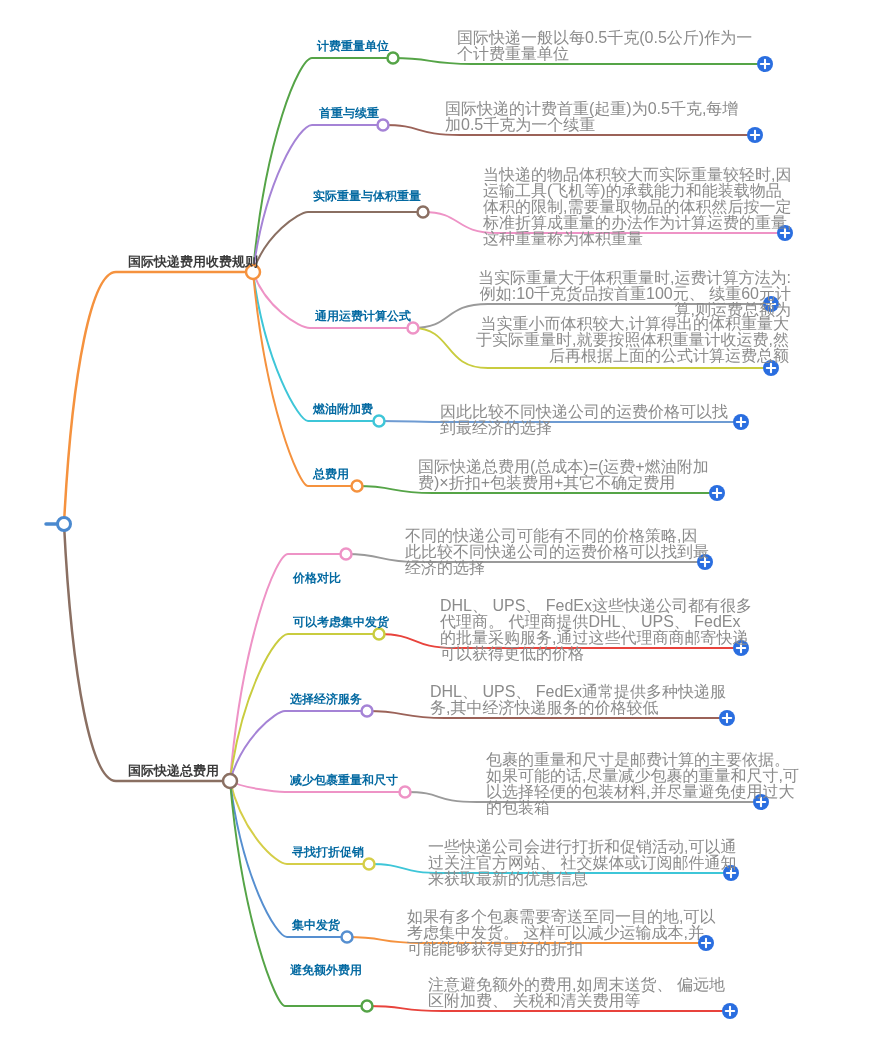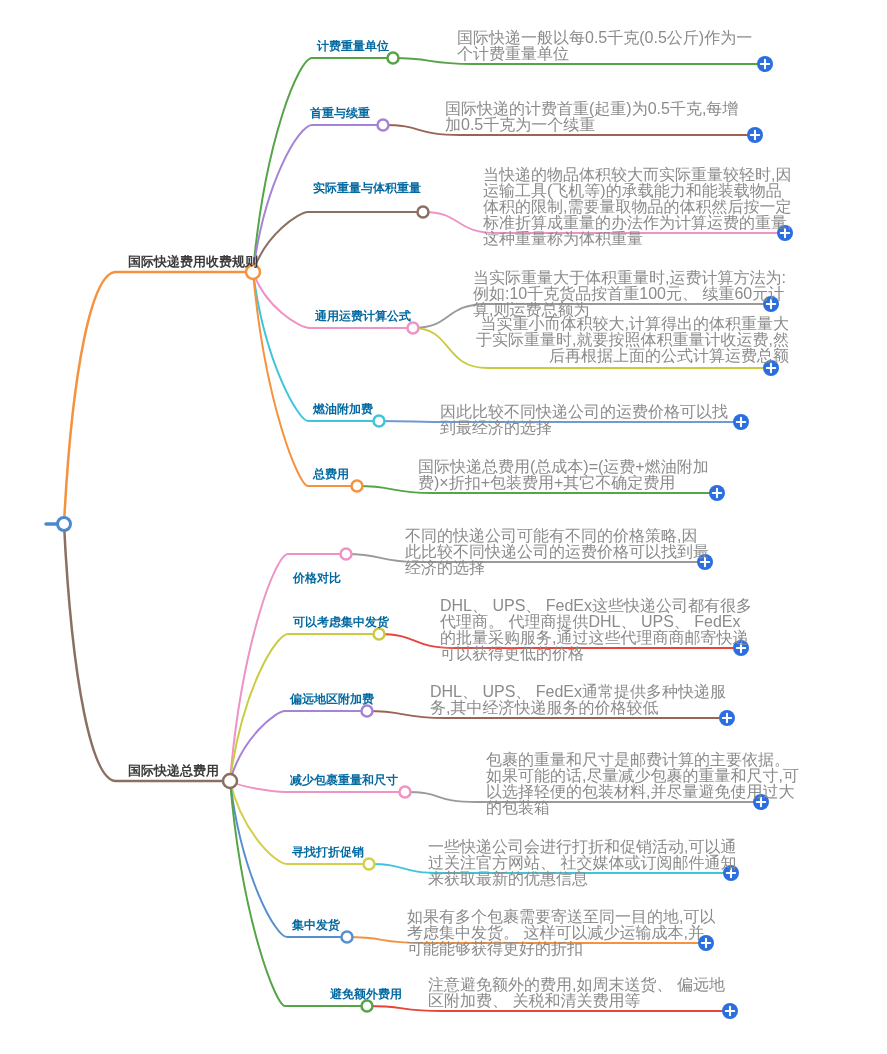--- a/index.html
+++ b/index.html
@@ -116,40 +116,40 @@
       <circle cx="369" cy="864" r="5.5" fill="#ffffff" stroke="#d5ce48" stroke-width="2.5"></circle>
       <circle cx="347" cy="937" r="5.5" fill="#ffffff" stroke="#568fd0" stroke-width="2.5"></circle>
       <circle cx="367" cy="1006" r="5.5" fill="#ffffff" stroke="#55a447" stroke-width="2.5"></circle>
       <circle cx="230" cy="781" r="7" fill="#ffffff" stroke="#8a6f62" stroke-width="2.5"></circle>
       <circle cx="64" cy="524" r="6.5" fill="#ffffff" stroke="#4a89cf" stroke-width="3"></circle>
     </svg>
   <div id="labels">
       <div class="leaf-desc lbl" style="left: 457px; width: 298px; top: 30px;">国际快递一般以每0.5千克(0.5公斤)作为一个计费重量单位</div>
       <div class="topic-label lbl" style="left: 317px; top: 38px;">计费重量单位</div>
       <div class="leaf-desc lbl" style="left: 445px; width: 300px; top: 101px;">国际快递的计费首重(起重)为0.5千克,每增加0.5千克为一个续重</div>
-      <div class="topic-label lbl" style="left: 310px; top: 105px;">首重与续重</div>
+      <div class="topic-label lbl" style="left: 319px; top: 105px;">首重与续重</div>
       <div class="leaf-desc lbl" style="left: 483px; width: 312px; top: 167px;">当快递的物品体积较大而实际重量较轻时,因运输工具(飞机等)的承载能力和能装载物品体积的限制,需要量取物品的体积然后按一定标准折算成重量的办法作为计算运费的重量,这种重量称为体积重量</div>
-      <div class="topic-label lbl" style="left: 313px; top: 180px;">实际重量与体积重量</div>
-      <div class="leaf-desc lbl" style="left: 473px; width: 318px; top: 270px;">当实际重量大于体积重量时,运费计算方法为: 例如:10千克货品按首重100元、 续重60元计算,则运费总额为</div>
+      <div class="topic-label lbl" style="left: 313px; top: 188px;">实际重量与体积重量</div>
+      <div class="leaf-desc lbl" style="left: 473px; width: 318px; top: 270px; text-align: right;">当实际重量大于体积重量时,运费计算方法为: 例如:10千克货品按首重100元、 续重60元计算,则运费总额为</div>
       <div class="leaf-desc lbl" style="left: 473px; width: 316px; top: 316px; text-align: right;">当实重小而体积较大,计算得出的体积重量大于实际重量时,就要按照体积重量计收运费,然后再根据上面的公式计算运费总额</div>
       <div class="topic-label lbl" style="left: 315px; top: 308px;">通用运费计算公式</div>
       <div class="leaf-desc lbl" style="left: 440px; width: 302px; top: 404px;">因此比较不同快递公司的运费价格可以找到最经济的选择</div>
       <div class="topic-label lbl" style="left: 313px; top: 401px;">燃油附加费</div>
       <div class="leaf-desc lbl" style="left: 418px; width: 316px; top: 459px;">国际快递总费用(总成本)=(运费+燃油附加费)×折扣+包装费用+其它不确定费用</div>
       <div class="topic-label lbl" style="left: 313px; top: 466px;">总费用</div>
       <div class="branch-label lbl" style="left: 128px; top: 253px;">国际快递费用收费规则</div>
       <div class="leaf-desc lbl" style="left: 405px; width: 308px; top: 528px;">不同的快递公司可能有不同的价格策略,因此比较不同快递公司的运费价格可以找到最经济的选择</div>
       <div class="topic-label lbl" style="left: 293px; top: 534px; margin-top: 36px;">价格对比</div>
       <div class="leaf-desc lbl" style="left: 440px; width: 314px; top: 598px;">DHL、 UPS、 FedEx这些快递公司都有很多代理商。 代理商提供DHL、 UPS、 FedEx的批量采购服务,通过这些代理商商邮寄快递可以获得更低的价格</div>
       <div class="topic-label lbl" style="left: 293px; top: 614px;">可以考虑集中发货</div>
       <div class="leaf-desc lbl" style="left: 430px; width: 314px; top: 684px;">DHL、 UPS、 FedEx通常提供多种快递服务,其中经济快递服务的价格较低</div>
-      <div class="topic-label lbl" style="left: 290px; top: 691px;">偏远地区附加费</div>
+      <div class="topic-label lbl" style="left: 290px; top: 691px;">选择经济服务</div>
       <div class="leaf-desc lbl" style="left: 462px; width: 316px; top: 752px; margin-left: 24px;">包裹的重量和尺寸是邮费计算的主要依据。 如果可能的话,尽量减少包裹的重量和尺寸,可以选择轻便的包装材料,并尽量避免使用过大的包装箱</div>
       <div class="topic-label lbl" style="left: 290px; top: 772px;">减少包裹重量和尺寸</div>
       <div class="leaf-desc lbl" style="left: 428px; width: 310px; top: 839px;">一些快递公司会进行打折和促销活动,可以通过关注官方网站、 社交媒体或订阅邮件通知来获取最新的优惠信息</div>
       <div class="topic-label lbl" style="left: 292px; top: 844px;">寻找打折促销</div>
       <div class="leaf-desc lbl" style="left: 407px; width: 312px; top: 909px;">如果有多个包裹需要寄送至同一目的地,可以考虑集中发货。 这样可以减少运输成本,并可能能够获得更好的折扣</div>
       <div class="topic-label lbl" style="left: 292px; top: 917px;">集中发货</div>
       <div class="leaf-desc lbl" style="left: 428px; width: 306px; top: 977px;">注意避免额外的费用,如周末送货、 偏远地区附加费、 关税和清关费用等</div>
-      <div class="topic-label lbl" style="left: 290px; top: 986px; margin-left: 40px;">避免额外费用</div>
+      <div class="topic-label lbl" style="left: 290px; top: 962px;">避免额外费用</div>
       <div class="branch-label lbl" style="left: 128px; top: 762px;">国际快递总费用</div>
     </div>
 </div>
 
 </body></html>

